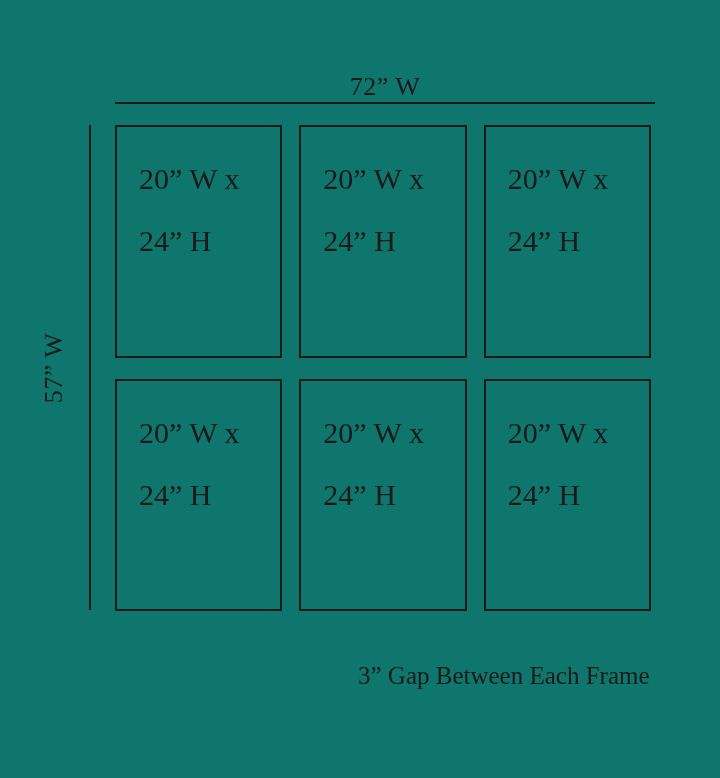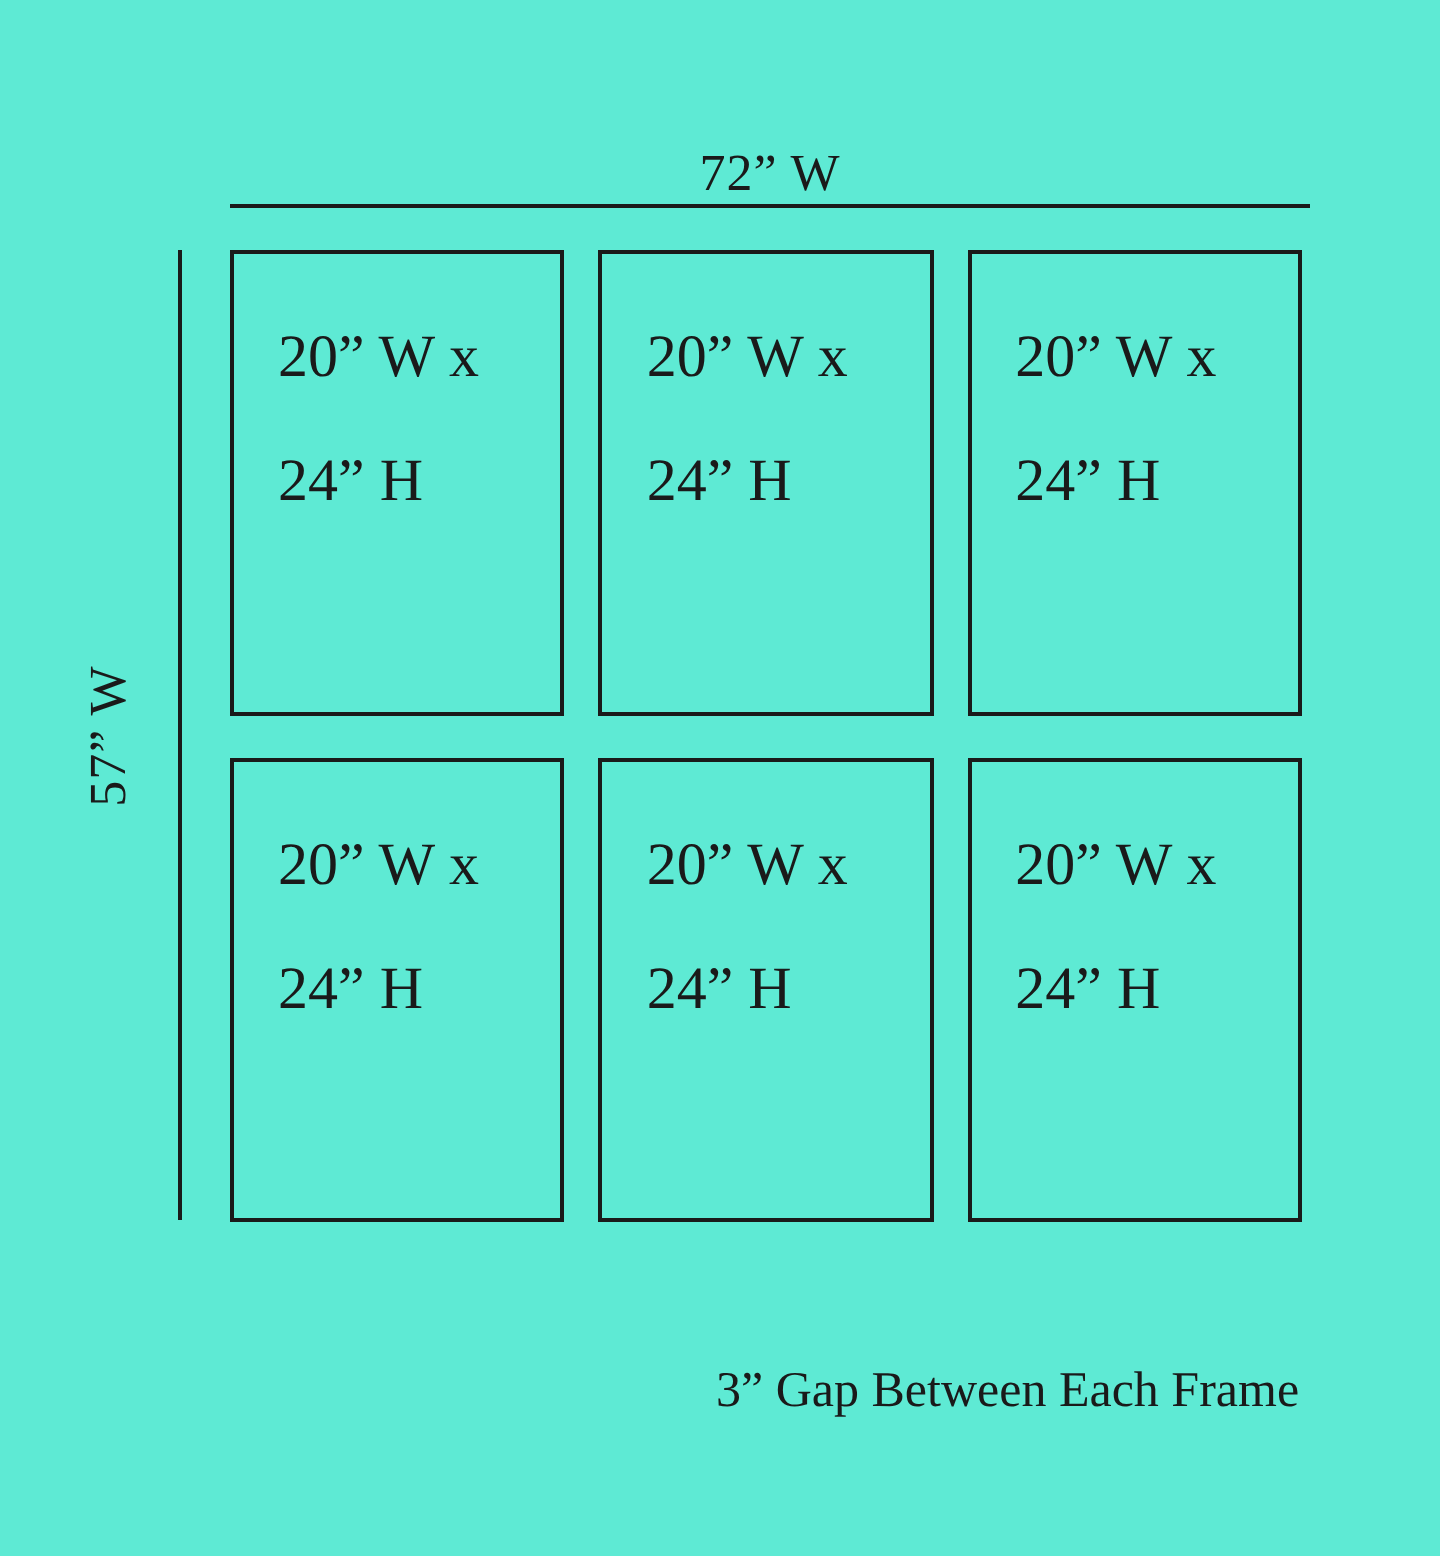--- a/index.html
+++ b/index.html
@@ -4,21 +4,21 @@
 <style>
   html, body {
     margin: 0;
     padding: 0;
     background: #ffffff;
   }
   .canvas {
     position: relative;
     width: 720px;
     height: 778px;
-    background: #5eead4;
+    background: #0f766e;
     font-family: "Liberation Serif", "DejaVu Serif", serif;
     color: #1a1a1a;
     overflow: hidden;
   }
 
   
   .dim-label-top {
     position: absolute;
     left: 115px;
     top: 72px;
@@ -87,21 +87,21 @@
   .frame-box .frame-line {
     font-size: 30px;
     line-height: 1.2;
     white-space: nowrap;
   }
 
   
   .gap-note {
     position: absolute;
     left: 358px;
-    top: 682px;
+    top: 662px;
     font-size: 25px;
     white-space: nowrap;
   }
 </style>
 </head>
 <body>
 
 <div class="canvas">
 
   <div class="dim-label-top">72” W</div>

